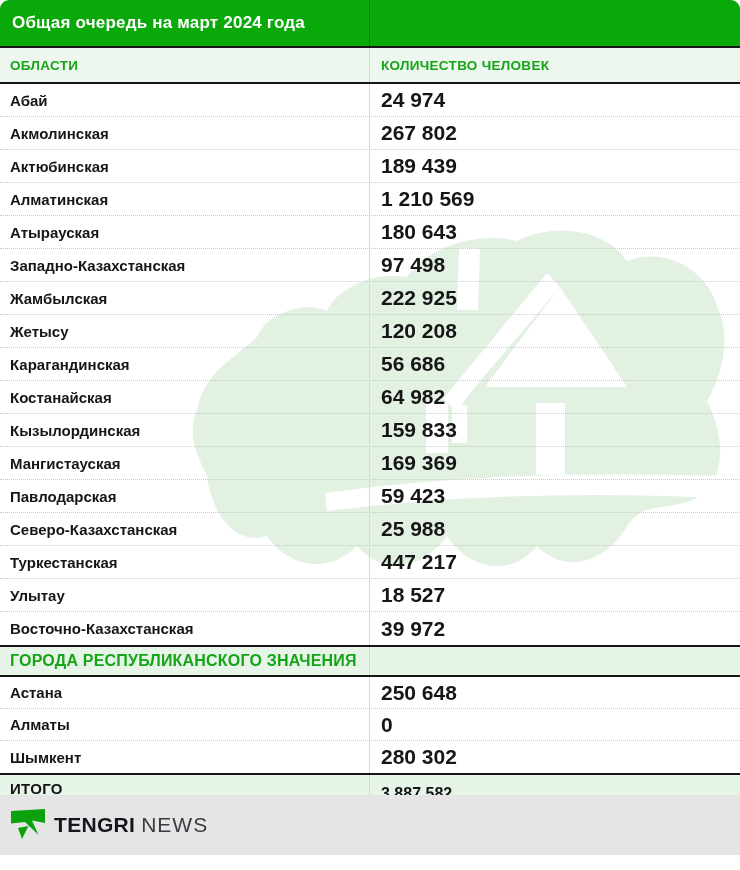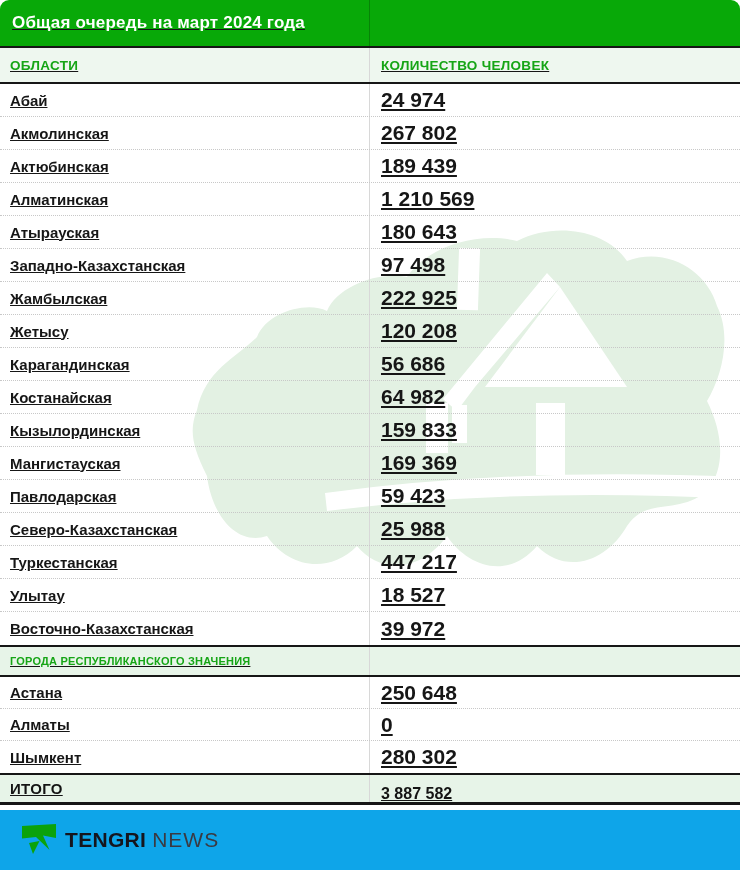--- a/index.html
+++ b/index.html
@@ -5,21 +5,21 @@
   html,body{margin:0;padding:0;background:#ffffff;}
   .canvas{
     position:relative;
     width:740px;height:870px;
     background:#ffffff;
     overflow:hidden;
     font-family:"Liberation Sans","DejaVu Sans",sans-serif;
     color:#161616;
   }
   .watermark{position:absolute;left:175px;top:215px;z-index:0;}
-  .tbl{position:relative;z-index:1;text-decoration:underline;}
+  .tbl{position:relative;z-index:1;}
 
   .green-header{
     display:flex;height:46px;background:#08a908;
     border-radius:9px 9px 0 0;
   }
   .green-header .gh-left{
     width:370px;display:flex;align-items:center;
     padding-left:12px;box-sizing:border-box;
     border-right:1px solid rgba(0,0,0,0.22);
   }
@@ -42,30 +42,30 @@
     color:#16a516;font-size:13.5px;font-weight:700;letter-spacing:.3px;
   }
 
   .data-row{height:33px;background:transparent;}
   .data-row.city{height:32px;}
   .data-row:not(:last-child){border-bottom:1px dotted #c8c8c8;}
   .data-row .lbl{font-size:15px;font-weight:700;color:#161616;}
   .data-row .val{font-size:21px;font-weight:700;color:#161616;}
 
   .section-row{height:28px;background:#e7f4e8;}
-  .section-row .sec-txt{color:#16a516;font-size:11px;font-weight:700;letter-spacing:.2px;}
+  .section-row .sec-txt{color:#16a516;font-size:16px;font-weight:700;letter-spacing:.2px;}
 
   .total-row{height:27px;background:#e7f4e8;}
   .total-row .lbl{font-size:15px;font-weight:800;color:#141414;letter-spacing:.3px;}
   .total-row .val{font-size:16px;font-weight:800;color:#141414;margin-top:10px;}
 
   .footer{
-    position:absolute;left:0;bottom:0;height:60px;width:100%;
-    display:flex;align-items:center;padding-left:22px;box-sizing:border-box;
-    background:#0ea5e9;z-index:1;
+    position:absolute;left:0;bottom:15px;height:60px;width:100%;
+    display:flex;align-items:center;padding-left:11px;box-sizing:border-box;
+    background:#e5e5e5;z-index:1;
   }
   .logo-icon{margin-right:9px;}
   .brand-bold{font-size:21px;font-weight:800;color:#15151d;letter-spacing:.3px;}
   .brand-light{font-size:21px;font-weight:400;color:#3a3a42;margin-left:6px;letter-spacing:1px;}
 </style>
 </head>
 <body>
 
 <div class="canvas">
 

